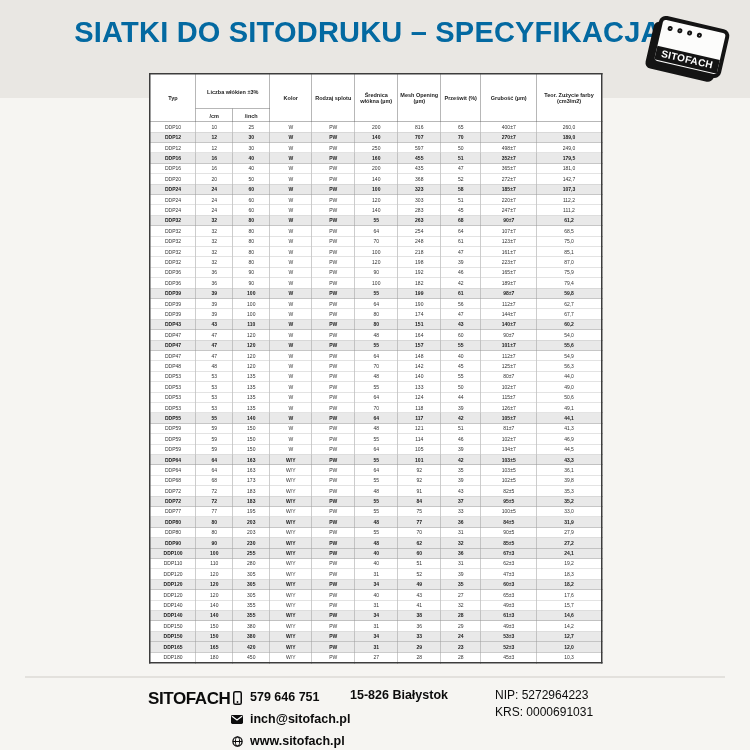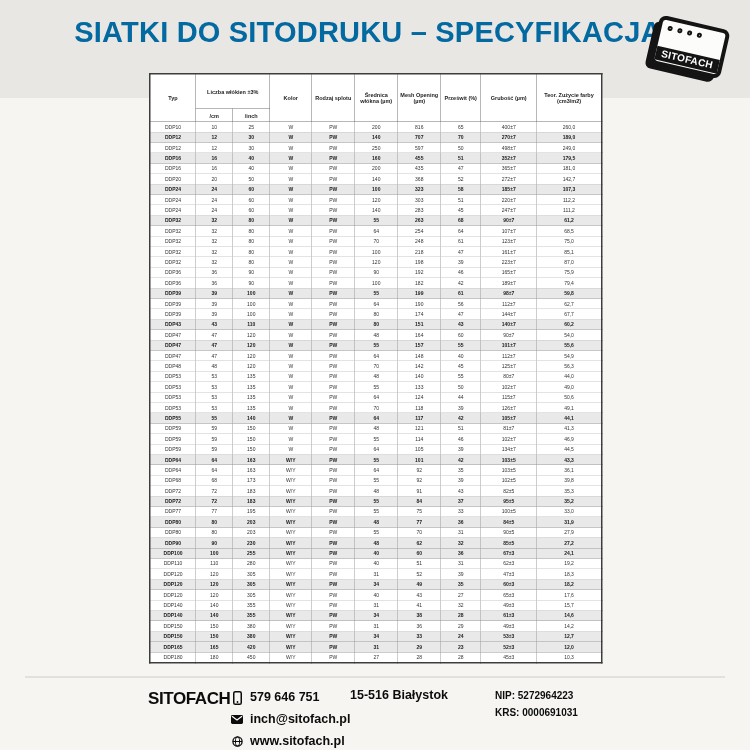--- a/index.html
+++ b/index.html
@@ -70,21 +70,21 @@
   }
   .brand {
     position:absolute; left:148px; top:689px;
     font-size:17px; font-weight:800; letter-spacing:-0.4px; color:#0c0c0c;
   }
   .contact { position:absolute; left:231px; top:687px; }
   .contact-row { display:flex; align-items:flex-end; gap:7px; height:17px; margin-bottom:5px; }
   .contact-row span.txt { font-size:12.5px; font-weight:bold; color:#0c0c0c; }
   .icon { width:12px; height:13px; display:inline-flex; align-items:center; justify-content:center; }
   .address { position:absolute; left:350px; top:687px; font-size:12.5px; font-weight:bold; line-height:17px; color:#0c0c0c; }
-  .ids { position:absolute; left:495px; top:687px; font-size:10px; font-weight:bold; line-height:17px; color:#0c0c0c; }
+  .ids { position:absolute; left:495px; top:687px; font-size:12px; font-weight:normal; line-height:17px; color:#0c0c0c; }
 </style>
 </head>
 <body>
 
 <div class="top-band"></div>
 <h1 class="page-title">SIATKI DO SITODRUKU – SPECYFIKACJA</h1>
 
 <div class="logo">
   <div class="stamp">
     <div class="stamp-holes">
@@ -786,19 +786,19 @@
           <circle cx="5.5" cy="5.5" r="4.6" fill="none" stroke="#0c0c0c" stroke-width="1.3"></circle>
           <ellipse cx="5.5" cy="5.5" rx="2.1" ry="4.6" fill="none" stroke="#0c0c0c" stroke-width="1"></ellipse>
           <line x1="0.9" y1="5.5" x2="10.1" y2="5.5" stroke="#0c0c0c" stroke-width="1"></line>
         </svg>
     </span>
     <span class="txt">www.sitofach.pl</span>
   </div>
 </div>
 
 <div class="address">
-  <div>15-516 Białystok</div>
+  <div>15-826 Białystok</div>
 </div>
 
 <div class="ids">
   <div>NIP: 5272964223</div>
   <div>KRS: 0000691031</div>
 </div>
 
 </body></html>

